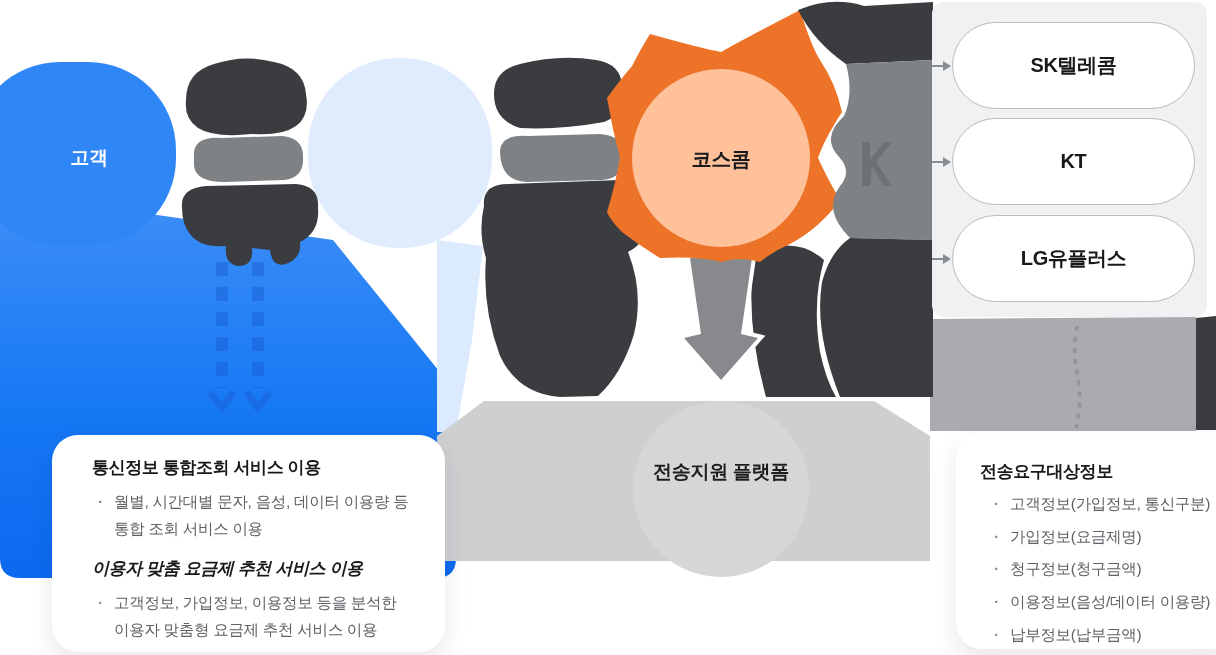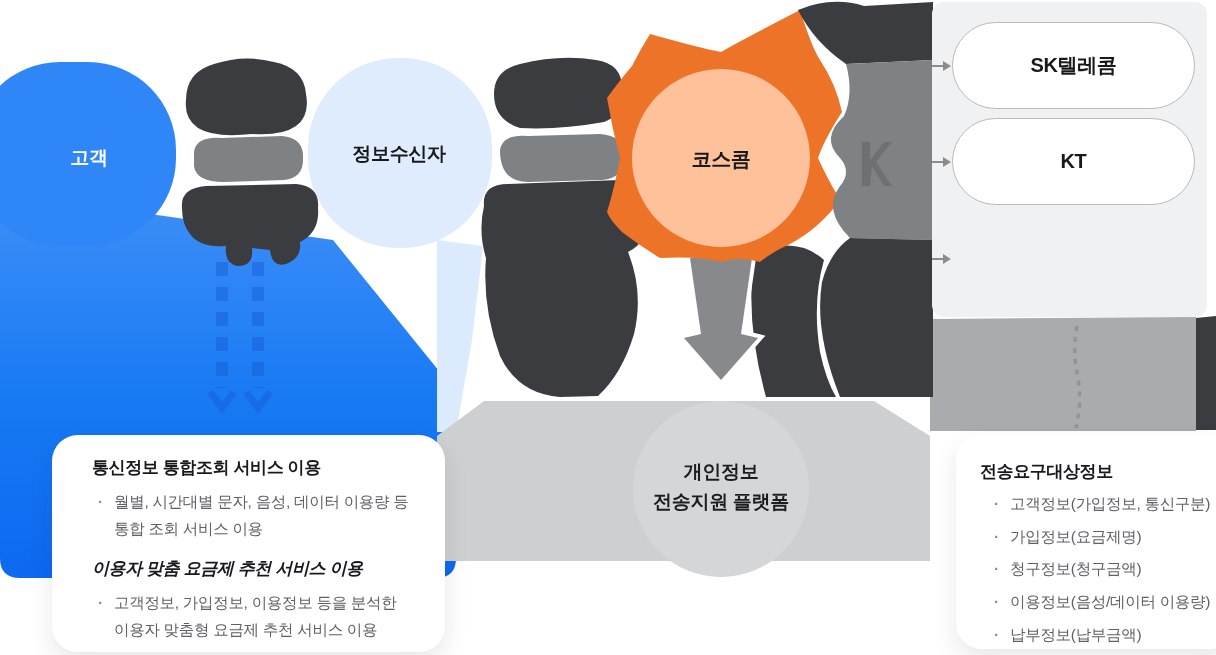--- a/index.html
+++ b/index.html
@@ -94,24 +94,22 @@
     <path d="M650,34 Q700,48 721,52 Q742,40 800,10 Q812,48 820,60 Q836,84 842,112 Q824,140 818,158 Q826,176 840,200 Q820,228 790,244 Q772,252 760,262 Q740,256 721,262 Q700,256 660,258 Q640,246 622,232 Q610,220 607,212 Q615,186 620,158 Q612,128 607,98 Q620,80 632,66 Q640,50 650,34 Z" fill="#ED7329"></path>
     <circle cx="721" cy="158" r="89" fill="#FFC19A"></circle>
 
     <path d="M798,10 Q832,-4 864,6 L933,2 L933,60 L846,64 Q814,42 798,10 Z" fill="#3A3C3F"></path>
     <path d="M846,64 L933,60 L933,240 L850,238 Q822,210 840,186 Q852,172 840,158 Q820,138 844,116 Q854,94 846,64 Z" fill="#7F8285"></path>
     <path d="M862,142 L870,142 L870,160 L884,142 L892,142 L876,162 L892,186 L884,186 L872,166 L870,186 L862,186 Z" fill="#6B6E71" opacity="0.85"></path>
     <path d="M850,238 L933,240 L933,397 L840,397 Q814,332 822,282 Q830,252 850,238 Z" fill="#3A3C3F"></path>
   </svg>
 
   <div class="node-label white" style="left:29px;top:145px;width:120px;">고객</div>
-  <div class="node-label" style="left:319px;top:141px;width:160px;">정보수신자</div>
   <div class="node-label" style="left:641px;top:146px;width:160px;font-size:20px;">코스콤</div>
   <div class="platform-label" style="left:611px;top:457px;width:220px;">
-    <div>개인정보</div>
     <div>전송지원 플랫폼</div>
   </div>
 
   <div class="telecom-panel">
     <svg class="pill-arrow" style="top:57px;" viewBox="0 0 20 14">
       <line x1="0" y1="7" x2="12" y2="7" stroke="#8A8D90" stroke-width="2"></line>
       <path d="M11,2 L19,7 L11,12 Z" fill="#8A8D90"></path>
     </svg>
     <div class="telecom-pill" style="top:20px;">
       <span>SK텔레콤</span>
@@ -120,20 +118,23 @@
       <line x1="0" y1="7" x2="12" y2="7" stroke="#8A8D90" stroke-width="2"></line>
       <path d="M11,2 L19,7 L11,12 Z" fill="#8A8D90"></path>
     </svg>
     <div class="telecom-pill" style="top:116px;">
       <span>KT</span>
     </div>
     <svg class="pill-arrow" style="top:250px;" viewBox="0 0 20 14">
       <line x1="0" y1="7" x2="12" y2="7" stroke="#8A8D90" stroke-width="2"></line>
       <path d="M11,2 L19,7 L11,12 Z" fill="#8A8D90"></path>
     </svg>
+    <div class="telecom-pill" style="top:213px;">
+      <span>LG유플러스</span>
+    </div>
   </div>
 
   <div class="card card-left">
     <div class="card-heading">통신정보 통합조회 서비스 이용</div>
     <div class="bullet-row">월별, 시간대별 문자, 음성, 데이터 이용량 등 통합 조회 서비스 이용</div>
     <div class="card-heading section-2">이용자 맞춤 요금제 추천 서비스 이용</div>
     <div class="bullet-row">고객정보, 가입정보, 이용정보 등을 분석한 이용자 맞춤형 요금제 추천 서비스 이용</div>
   </div>
 
   <div class="card card-right">

